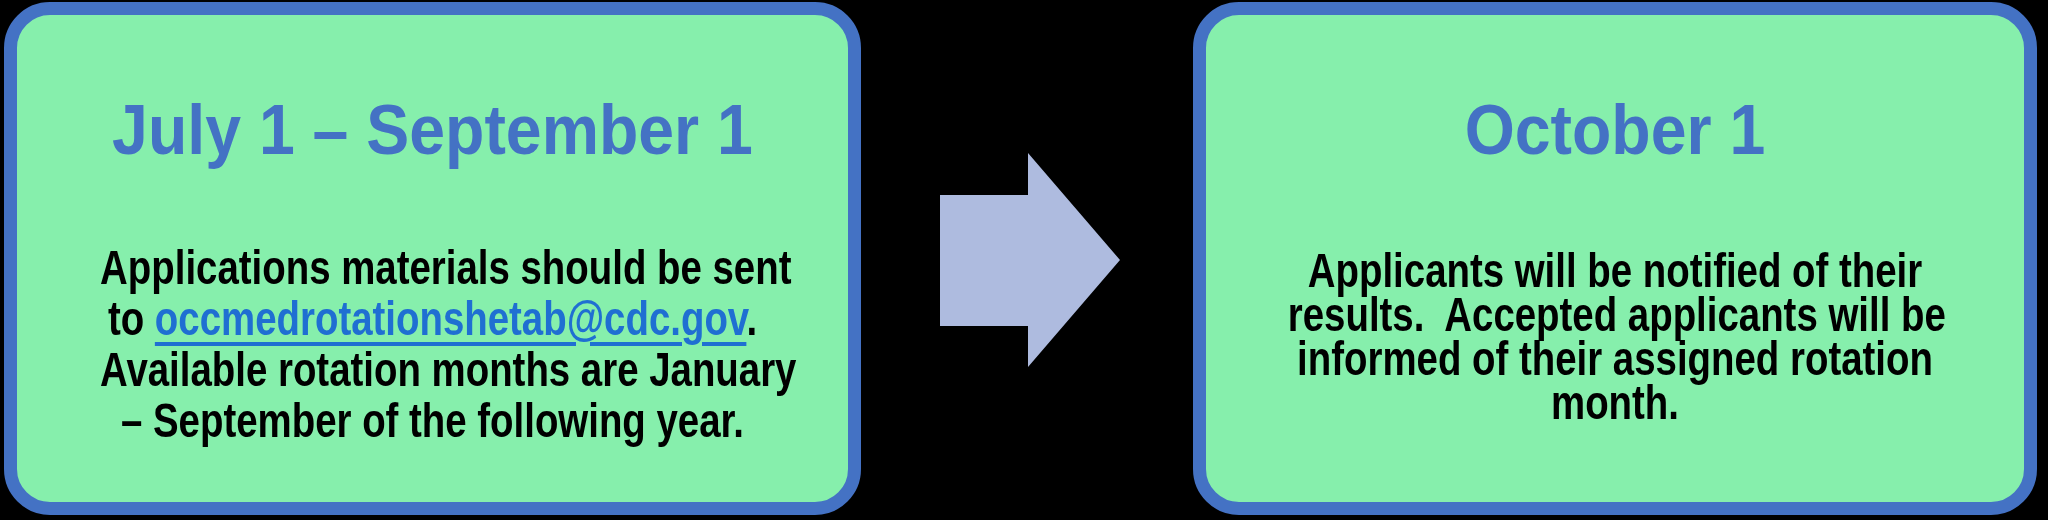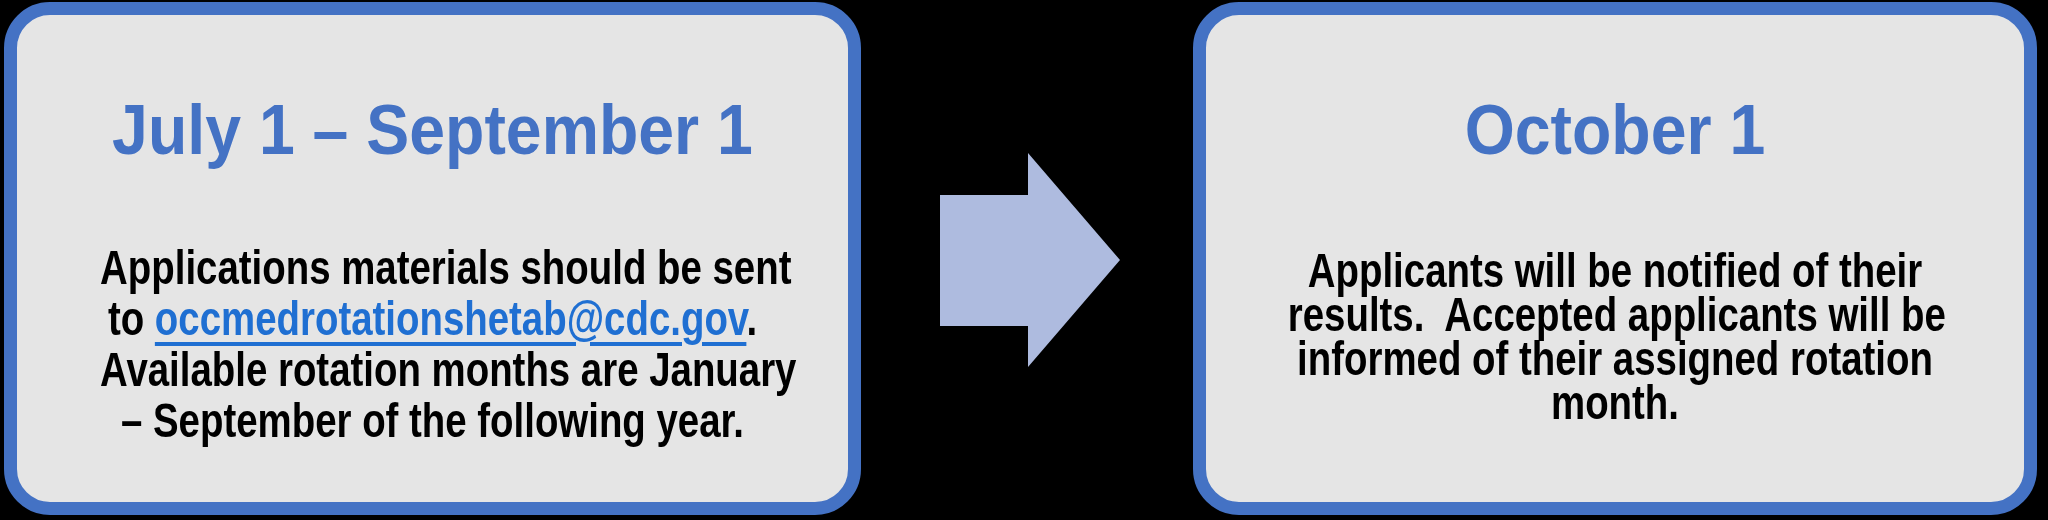--- a/index.html
+++ b/index.html
@@ -11,21 +11,21 @@
   #stage {
     position: relative;
     width: 2048px; height: 520px;
     background: #000000;
     overflow: hidden;
   }
   .card {
     position: absolute;
     top: 2px;
     height: 513px;
-    background: #e5e5e5;
+    background: #86efac;
     border: 13px solid #4472C4;
     border-radius: 46px;
     box-sizing: border-box;
   }
   .card-left  { left: 4px;    width: 857px; }
   .card-right { left: 1193px; width: 844px; text-decoration: underline; }
 
   .card-title {
     position: absolute;
     left: 0; right: 0;

